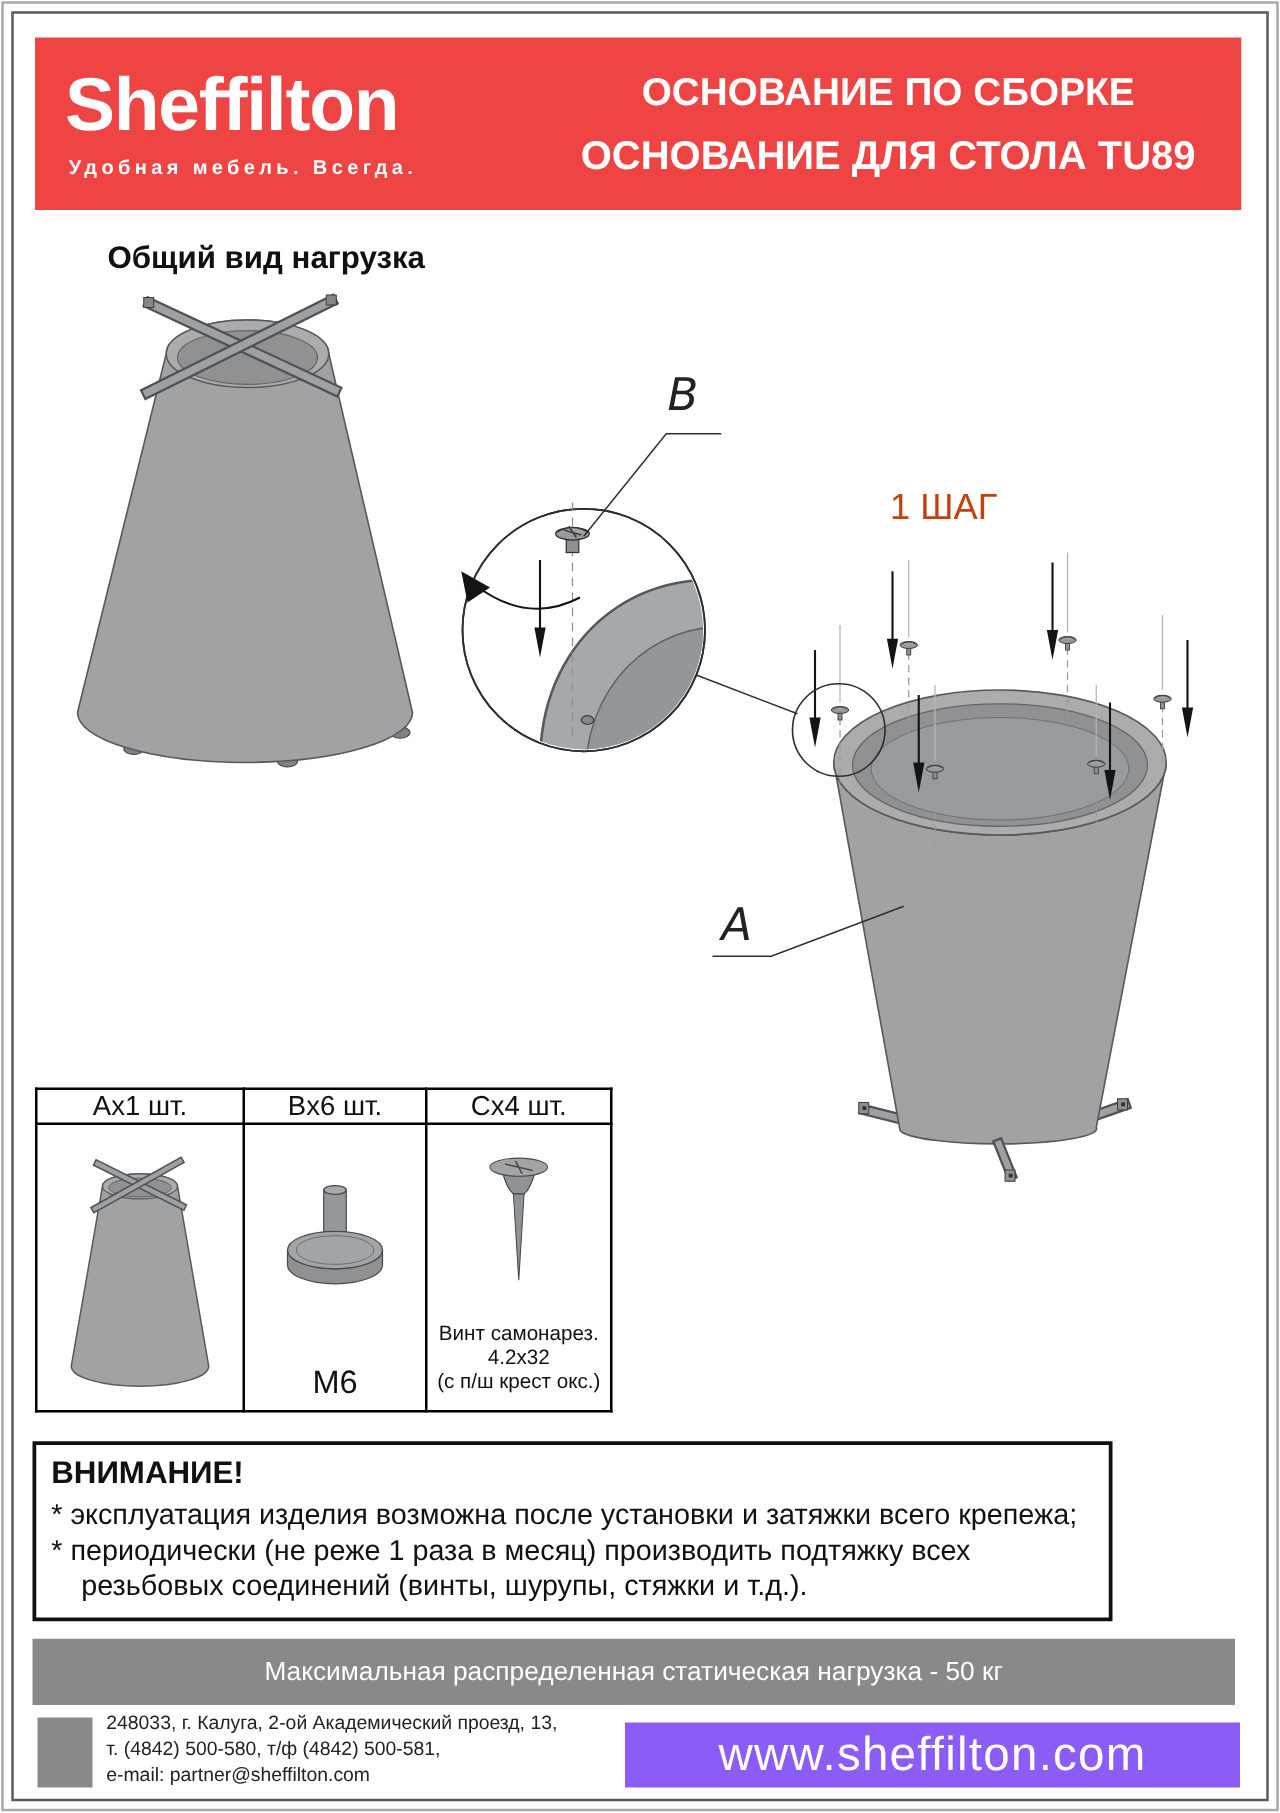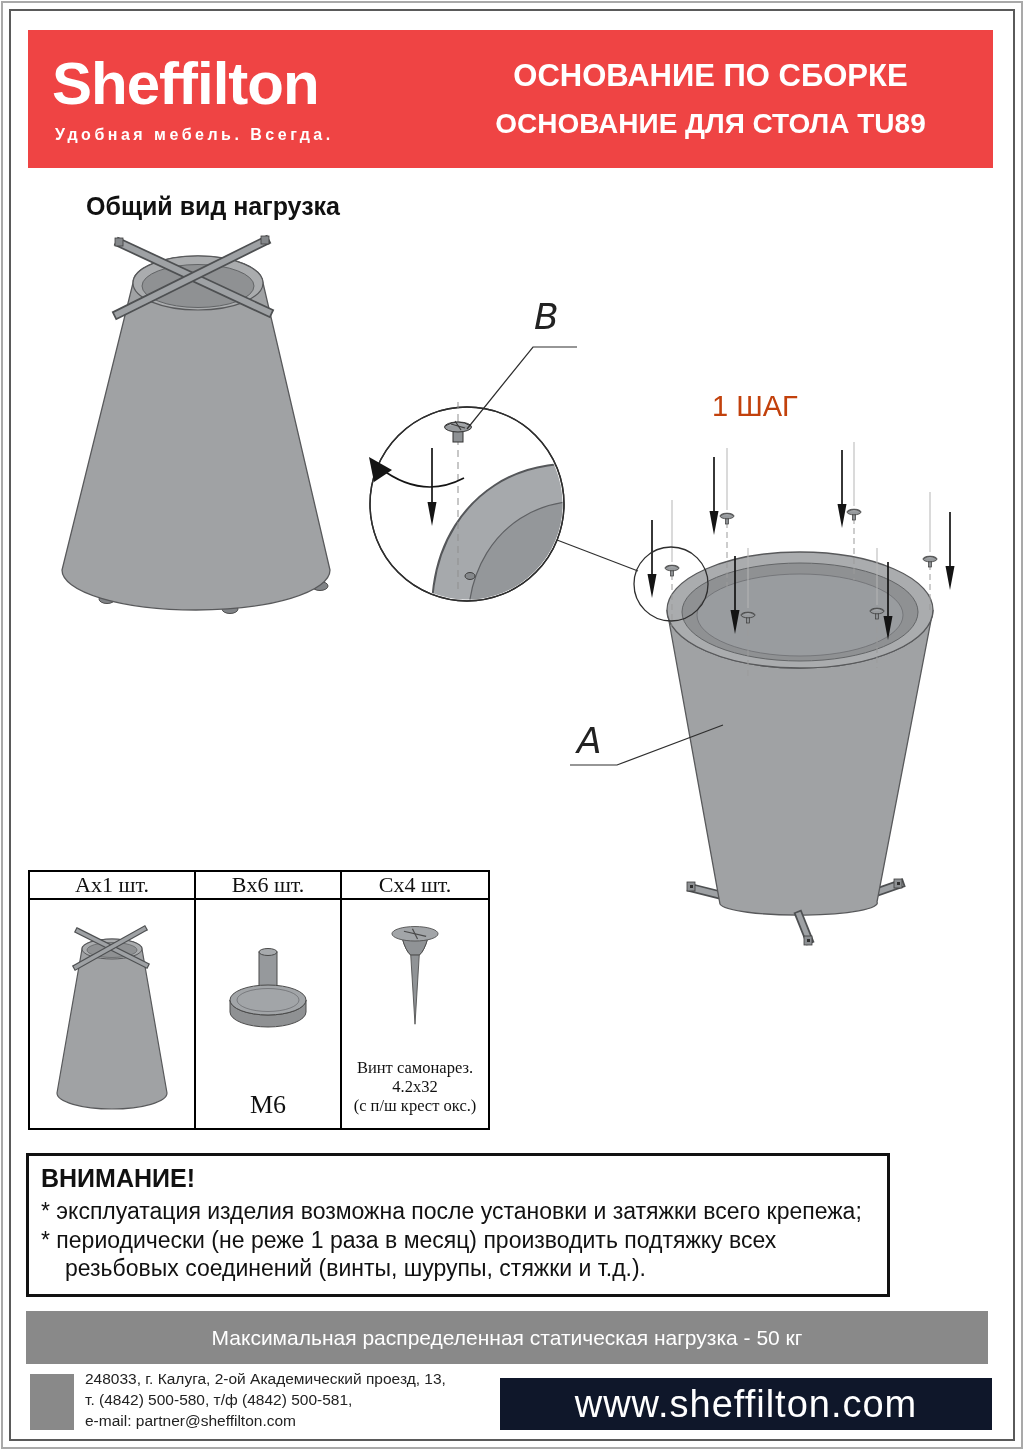--- a/index.html
+++ b/index.html
@@ -8,44 +8,44 @@
   .abs{position:absolute;}
   
   .frame-outer{inset:1px;border:2px solid #a9a9a9;}
   .frame-inner{inset:9px;border:2.5px solid #5a5a5a;}
   
   .header{left:28px;top:30px;width:965px;height:138px;background:#ef4444;}
   .logo{left:24px;top:24px;color:#fff;font-weight:bold;font-size:60px;line-height:60px;letter-spacing:-1px;}
   .tagline{left:27px;top:96px;color:#fff;font-weight:bold;font-size:16px;letter-spacing:3.5px;}
   .titles{left:400px;top:0;width:565px;height:138px;display:flex;flex-direction:column;justify-content:center;align-items:center;gap:14px;}
   .title1{color:#fff;font-weight:bold;font-size:31px;white-space:nowrap;}
-  .title2{color:#fff;font-weight:bold;font-size:28px;white-space:nowrap;}
+  .title2{color:#fff;font-weight:bold;font-size:32px;white-space:nowrap;}
   
   .overview-label{left:86px;top:192px;font-weight:bold;font-size:25px;}
   .callout{font-style:italic;font-family:"DejaVu Sans",sans-serif;font-size:36px;color:#222;}
   .step-label{left:712px;top:390px;font-size:29px;color:#c2410c;}
   
-  .parts-table{left:28px;top:870px;width:460px;height:260px;border:2px solid #000;border-collapse:collapse;table-layout:fixed;font-family:Liberation Serif, serif;}
+  .parts-table{left:28px;top:870px;width:460px;height:260px;border:2px solid #000;border-collapse:collapse;table-layout:fixed;}
   .parts-table th,.parts-table td{border:2px solid #000;padding:0;}
   .parts-table th{height:26px;font-size:22px;font-weight:normal;text-align:center;}
   .part-cell{vertical-align:top;text-align:center;}
   .part-cell .imgwrap{display:flex;justify-content:center;align-items:center;}
   .part-caption-b{font-size:26px;text-align:center;margin-top:2px;}
   .part-caption-c{font-size:16.5px;line-height:19px;text-align:center;}
   
   .attention{left:26px;top:1153px;width:864px;height:144px;border:3px solid #111;box-sizing:border-box;padding:8px 12px;}
   .attention-title{font-weight:bold;font-size:25px;margin-bottom:4px;}
   .att-item{font-size:23px;line-height:28.5px;padding-left:24px;text-indent:-24px;}
   
   .load-banner{left:26px;top:1311px;width:962px;height:53px;background:#898989;display:flex;align-items:center;justify-content:center;}
   .load-banner span{color:#fff;font-weight:normal;font-size:21px;}
   
   .footer-square{left:30px;top:1374px;width:44px;height:56px;background:#898989;}
   .address{left:85px;top:1368px;font-size:15.5px;line-height:21px;color:#222;}
-  .site-bar{left:500px;top:1378px;width:492px;height:52px;background:#0f172a;display:flex;align-items:center;justify-content:center;}
+  .site-bar{left:500px;top:1378px;width:492px;height:52px;background:#8b5cf6;display:flex;align-items:center;justify-content:center;}
   .site-bar span{color:#fff;font-size:38px;letter-spacing:1px;}
   svg{display:block;}
 </style>
 </head>
 <body>
 
 <div class="abs frame-outer"></div>
 <div class="abs frame-inner"></div>
 
 <div class="abs header">

